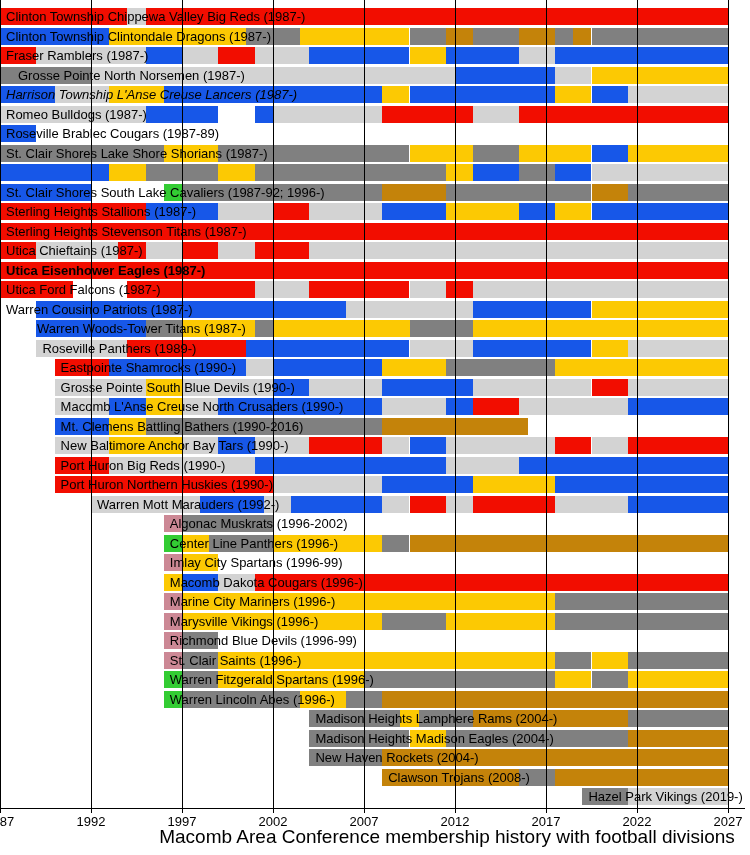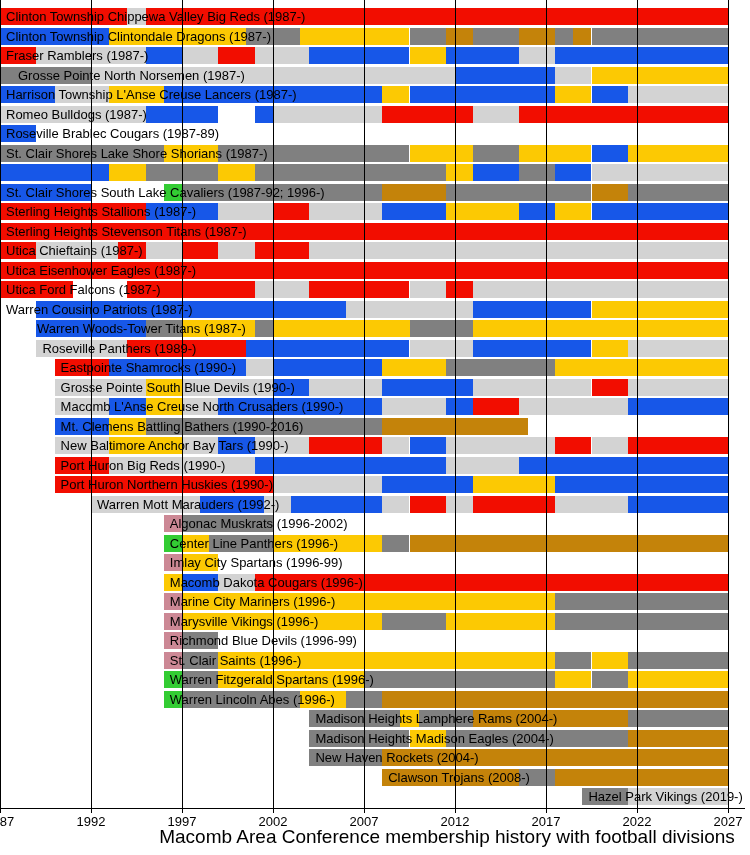--- a/index.html
+++ b/index.html
@@ -64,21 +64,21 @@
       <div class="row" style="top: 86px; width: 750px;">
         <div class="seg" style="left: 0px; width: 54.6px; background: rgb(23, 87, 232);"></div>
         <div class="seg" style="left: 54.6px; width: 54.6px; background: rgb(211, 211, 211);"></div>
         <div class="seg" style="left: 109.2px; width: 54.6px; background: rgb(252, 201, 3);"></div>
         <div class="seg" style="left: 163.8px; width: 218.4px; background: rgb(23, 87, 232);"></div>
         <div class="seg" style="left: 382.2px; width: 27.3px; background: rgb(252, 201, 3);"></div>
         <div class="seg" style="left: 409.5px; width: 145.6px; background: rgb(23, 87, 232);"></div>
         <div class="seg" style="left: 555.1px; width: 36.4px; background: rgb(252, 201, 3);"></div>
         <div class="seg" style="left: 591.5px; width: 36.4px; background: rgb(23, 87, 232);"></div>
         <div class="seg" style="left: 627.9px; width: 100.1px; background: rgb(211, 211, 211);"></div>
-        <div class="rowlabel" style="left: 6px; top: 0px;">Harrison Township L'Anse Creuse Lancers (1987-)</div>
+        <div class="rowlabel" style="left: 6px; top: 0px; font-style: italic;">Harrison Township L'Anse Creuse Lancers (1987-)</div>
       </div>
       <div class="row" style="top: 105.5px; width: 750px;">
         <div class="seg" style="left: 0px; width: 145.6px; background: rgb(211, 211, 211);"></div>
         <div class="seg" style="left: 145.6px; width: 72.8px; background: rgb(23, 87, 232);"></div>
         <div class="seg" style="left: 218.4px; width: 36.4px; background: rgb(255, 255, 255);"></div>
         <div class="seg" style="left: 254.8px; width: 18.2px; background: rgb(23, 87, 232);"></div>
         <div class="seg" style="left: 273px; width: 109.2px; background: rgb(211, 211, 211);"></div>
         <div class="seg" style="left: 382.2px; width: 91px; background: rgb(242, 13, 0);"></div>
         <div class="seg" style="left: 473.2px; width: 45.5px; background: rgb(211, 211, 211);"></div>
         <div class="seg" style="left: 518.7px; width: 209.3px; background: rgb(242, 13, 0);"></div>
@@ -142,21 +142,21 @@
         <div class="seg" style="left: 0px; width: 36.4px; background: rgb(242, 13, 0);"></div>
         <div class="seg" style="left: 36.4px; width: 81.9px; background: rgb(211, 211, 211);"></div>
         <div class="seg" style="left: 118.3px; width: 27.3px; background: rgb(242, 13, 0);"></div>
         <div class="seg" style="left: 145.6px; width: 36.4px; background: rgb(211, 211, 211);"></div>
         <div class="seg" style="left: 182px; width: 36.4px; background: rgb(242, 13, 0);"></div>
         <div class="seg" style="left: 218.4px; width: 36.4px; background: rgb(211, 211, 211);"></div>
         <div class="seg" style="left: 254.8px; width: 54.6px; background: rgb(242, 13, 0);"></div>
         <div class="seg" style="left: 309.4px; width: 418.6px; background: rgb(211, 211, 211);"></div>
         <div class="rowlabel" style="left: 6px; top: 0px;">Utica Chieftains (1987-)</div>
       </div>
-      <div class="row" style="top: 261.5px; width: 750px;">
+      <div class="row" style="top: 261.5px; width: 750px; font-weight: bold;">
         <div class="seg" style="left: 0px; width: 728px; background: rgb(242, 13, 0);"></div>
         <div class="rowlabel" style="left: 6px; top: 0px;">Utica Eisenhower Eagles (1987-)</div>
       </div>
       <div class="row" style="top: 281px; width: 750px;">
         <div class="seg" style="left: 0px; width: 72.8px; background: rgb(242, 13, 0);"></div>
         <div class="seg" style="left: 72.8px; width: 54.6px; background: rgb(255, 255, 255);"></div>
         <div class="seg" style="left: 127.4px; width: 127.4px; background: rgb(242, 13, 0);"></div>
         <div class="seg" style="left: 254.8px; width: 54.6px; background: rgb(211, 211, 211);"></div>
         <div class="seg" style="left: 309.4px; width: 100.1px; background: rgb(242, 13, 0);"></div>
         <div class="seg" style="left: 409.5px; width: 36.4px; background: rgb(211, 211, 211);"></div>

